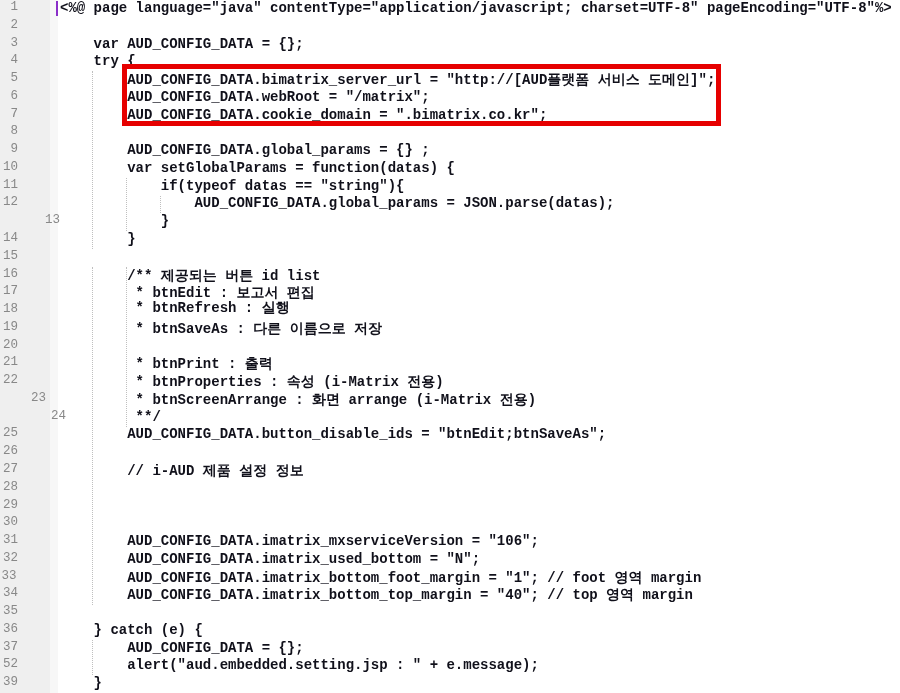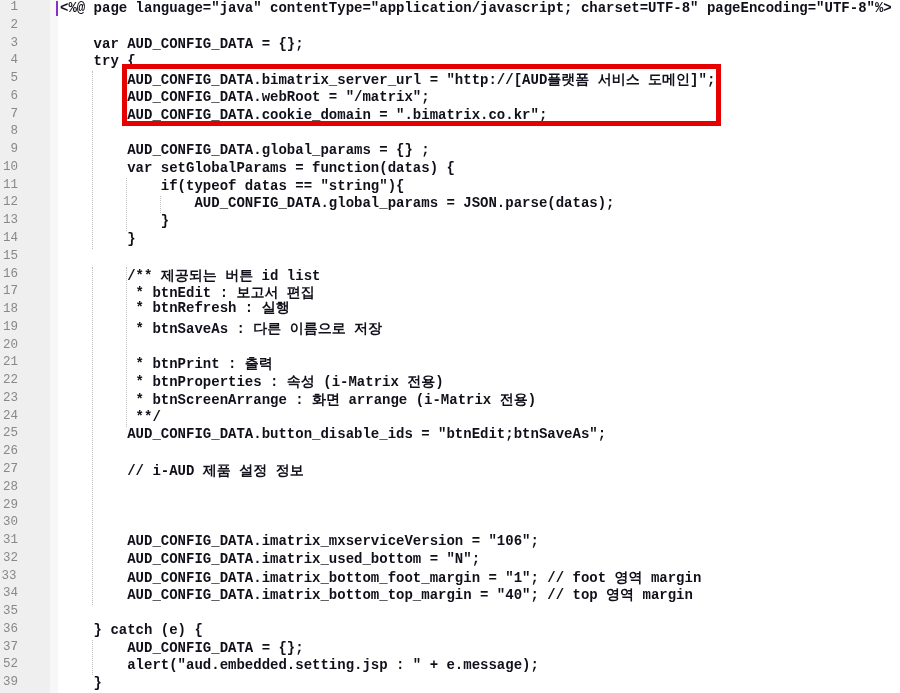--- a/index.html
+++ b/index.html
@@ -53,32 +53,32 @@
       <div class="ln" style="top: 35.5385px;">3</div>
       <div class="ln" style="top: 53.3077px;">4</div>
       <div class="ln" style="top: 71.0769px;">5</div>
       <div class="ln" style="top: 88.8462px;">6</div>
       <div class="ln" style="top: 106.615px;">7</div>
       <div class="ln" style="top: 124.385px;">8</div>
       <div class="ln" style="top: 142.154px;">9</div>
       <div class="ln" style="top: 159.923px;">10</div>
       <div class="ln" style="top: 177.692px;">11</div>
       <div class="ln" style="top: 195.462px;">12</div>
-      <div class="ln" style="top: 213.231px;">13</div>
+      <div class="ln" style="top: 213.231px; padding-left: 42px;">13</div>
       <div class="ln" style="top: 231px;">14</div>
       <div class="ln" style="top: 248.769px;">15</div>
       <div class="ln" style="top: 266.538px;">16</div>
       <div class="ln" style="top: 284.308px;">17</div>
       <div class="ln" style="top: 302.077px;">18</div>
       <div class="ln" style="top: 319.846px;">19</div>
       <div class="ln" style="top: 337.615px;">20</div>
       <div class="ln" style="top: 355.385px;">21</div>
       <div class="ln" style="top: 373.154px;">22</div>
-      <div class="ln" style="top: 390.923px;">23</div>
-      <div class="ln" style="top: 408.692px;">24</div>
+      <div class="ln" style="top: 390.923px; padding-left: 28px;">23</div>
+      <div class="ln" style="top: 408.692px; padding-left: 48px;">24</div>
       <div class="ln" style="top: 426.462px;">25</div>
       <div class="ln" style="top: 444.231px;">26</div>
       <div class="ln" style="top: 462px;">27</div>
       <div class="ln" style="top: 479.769px;">28</div>
       <div class="ln" style="top: 497.538px;">29</div>
       <div class="ln" style="top: 515.308px;">30</div>
       <div class="ln" style="top: 533.077px;">31</div>
       <div class="ln" style="top: 550.846px;">32</div>
       <div class="ln" style="top: 568.615px; text-align: center;">33</div>
       <div class="ln" style="top: 586.385px;">34</div>

